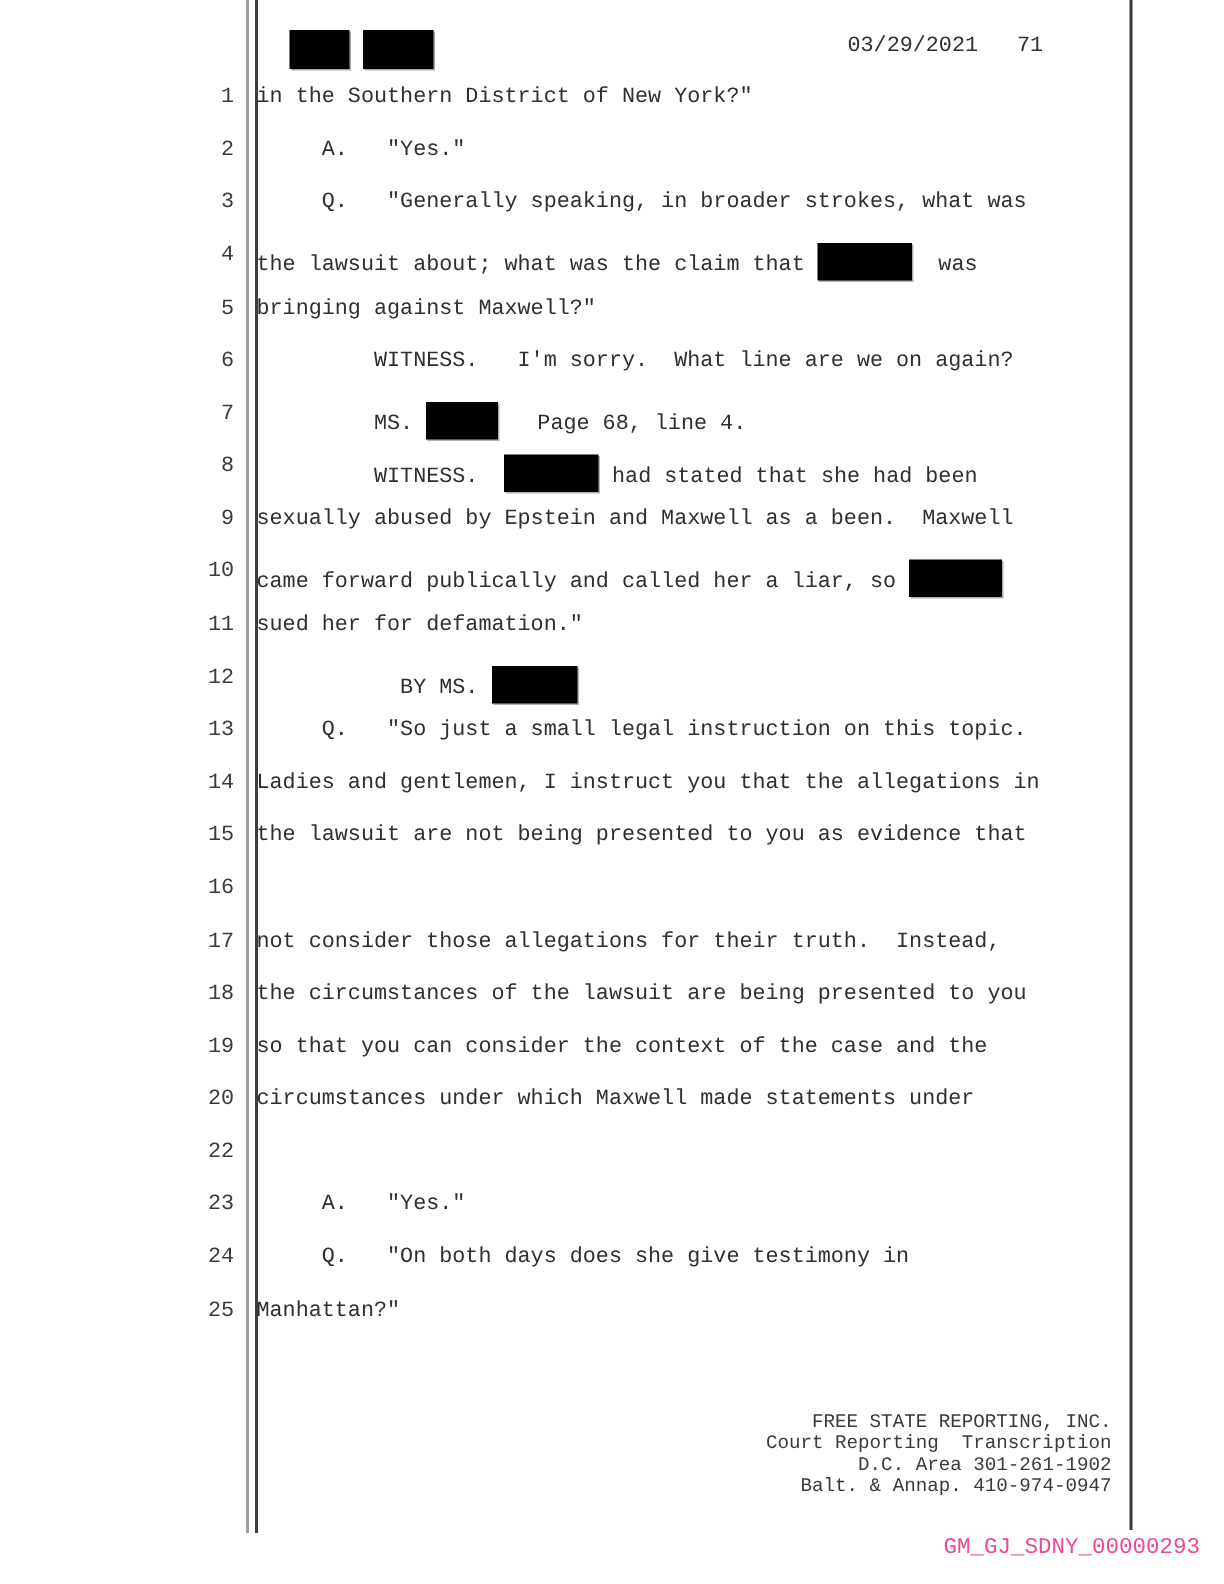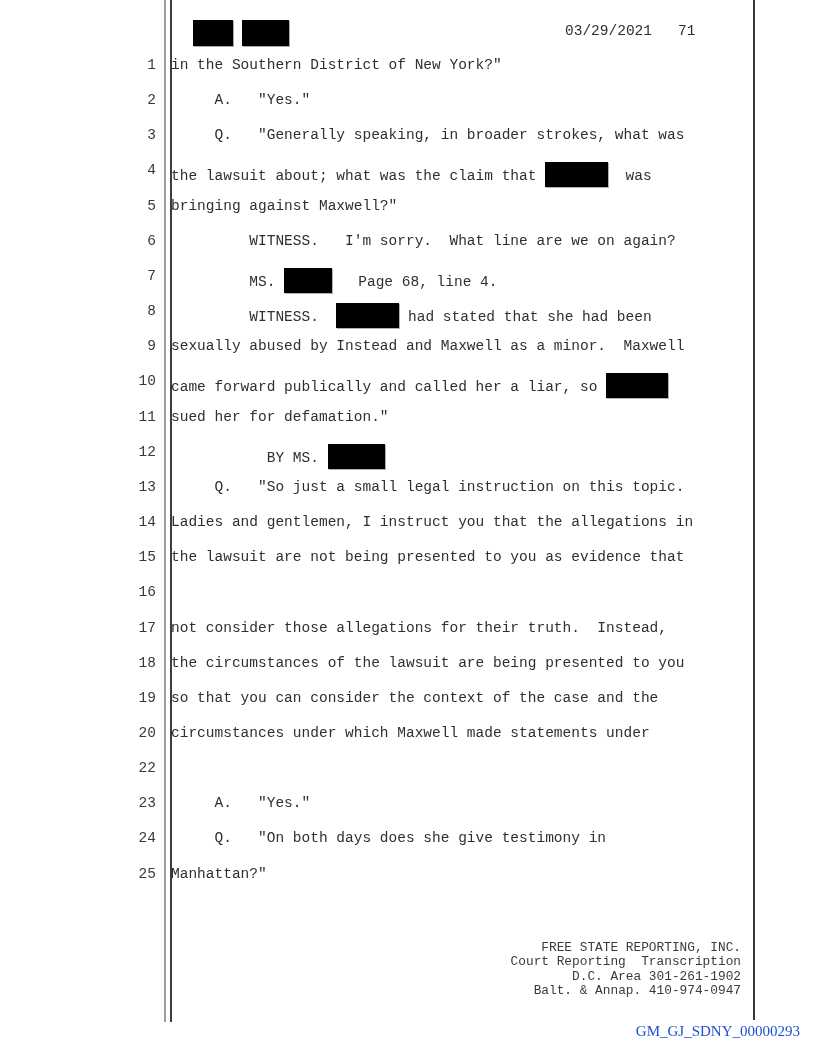--- a/index.html
+++ b/index.html
@@ -83,23 +83,23 @@
     width: 558px;
     text-align: right;
     font-size: 12.8px;
     line-height: 14.4px;
     white-space: pre;
     color: #3a3a3a;
   }
   .bates {
     position: absolute;
     top: 1023px; right: 16px;
-    font-family: Liberation Serif, serif;
+    font-family: Liberation Mono, monospace;
     font-size: 15px;
-    color: #1d4ed8;
+    color: #ec4899;
   }
 </style>
 </head>
 <body>
 
 <div class="page">
 
   <div class="rule-left"></div>
   <div class="rule-right"></div>
 
@@ -138,21 +138,21 @@
       <div class="trow">
         <span class="lnum">7</span>
         <span class="ltext">         MS. <span class="redaction" style="width: 48px;"></span>   Page 68, line 4.</span>
       </div>
       <div class="trow">
         <span class="lnum">8</span>
         <span class="ltext">         WITNESS.  <span class="redaction" style="width: 63px;"></span> had stated that she had been</span>
       </div>
       <div class="trow">
         <span class="lnum">9</span>
-        <span class="ltext">sexually abused by Instead and Maxwell as a minor.  Maxwell</span>
+        <span class="ltext">sexually abused by Epstein and Maxwell as a been.  Maxwell</span>
       </div>
       <div class="trow">
         <span class="lnum">10</span>
         <span class="ltext">came forward publically and called her a liar, so <span class="redaction" style="width: 62px;"></span></span>
       </div>
       <div class="trow">
         <span class="lnum">11</span>
         <span class="ltext">sued her for defamation."</span>
       </div>
       <div class="trow">

